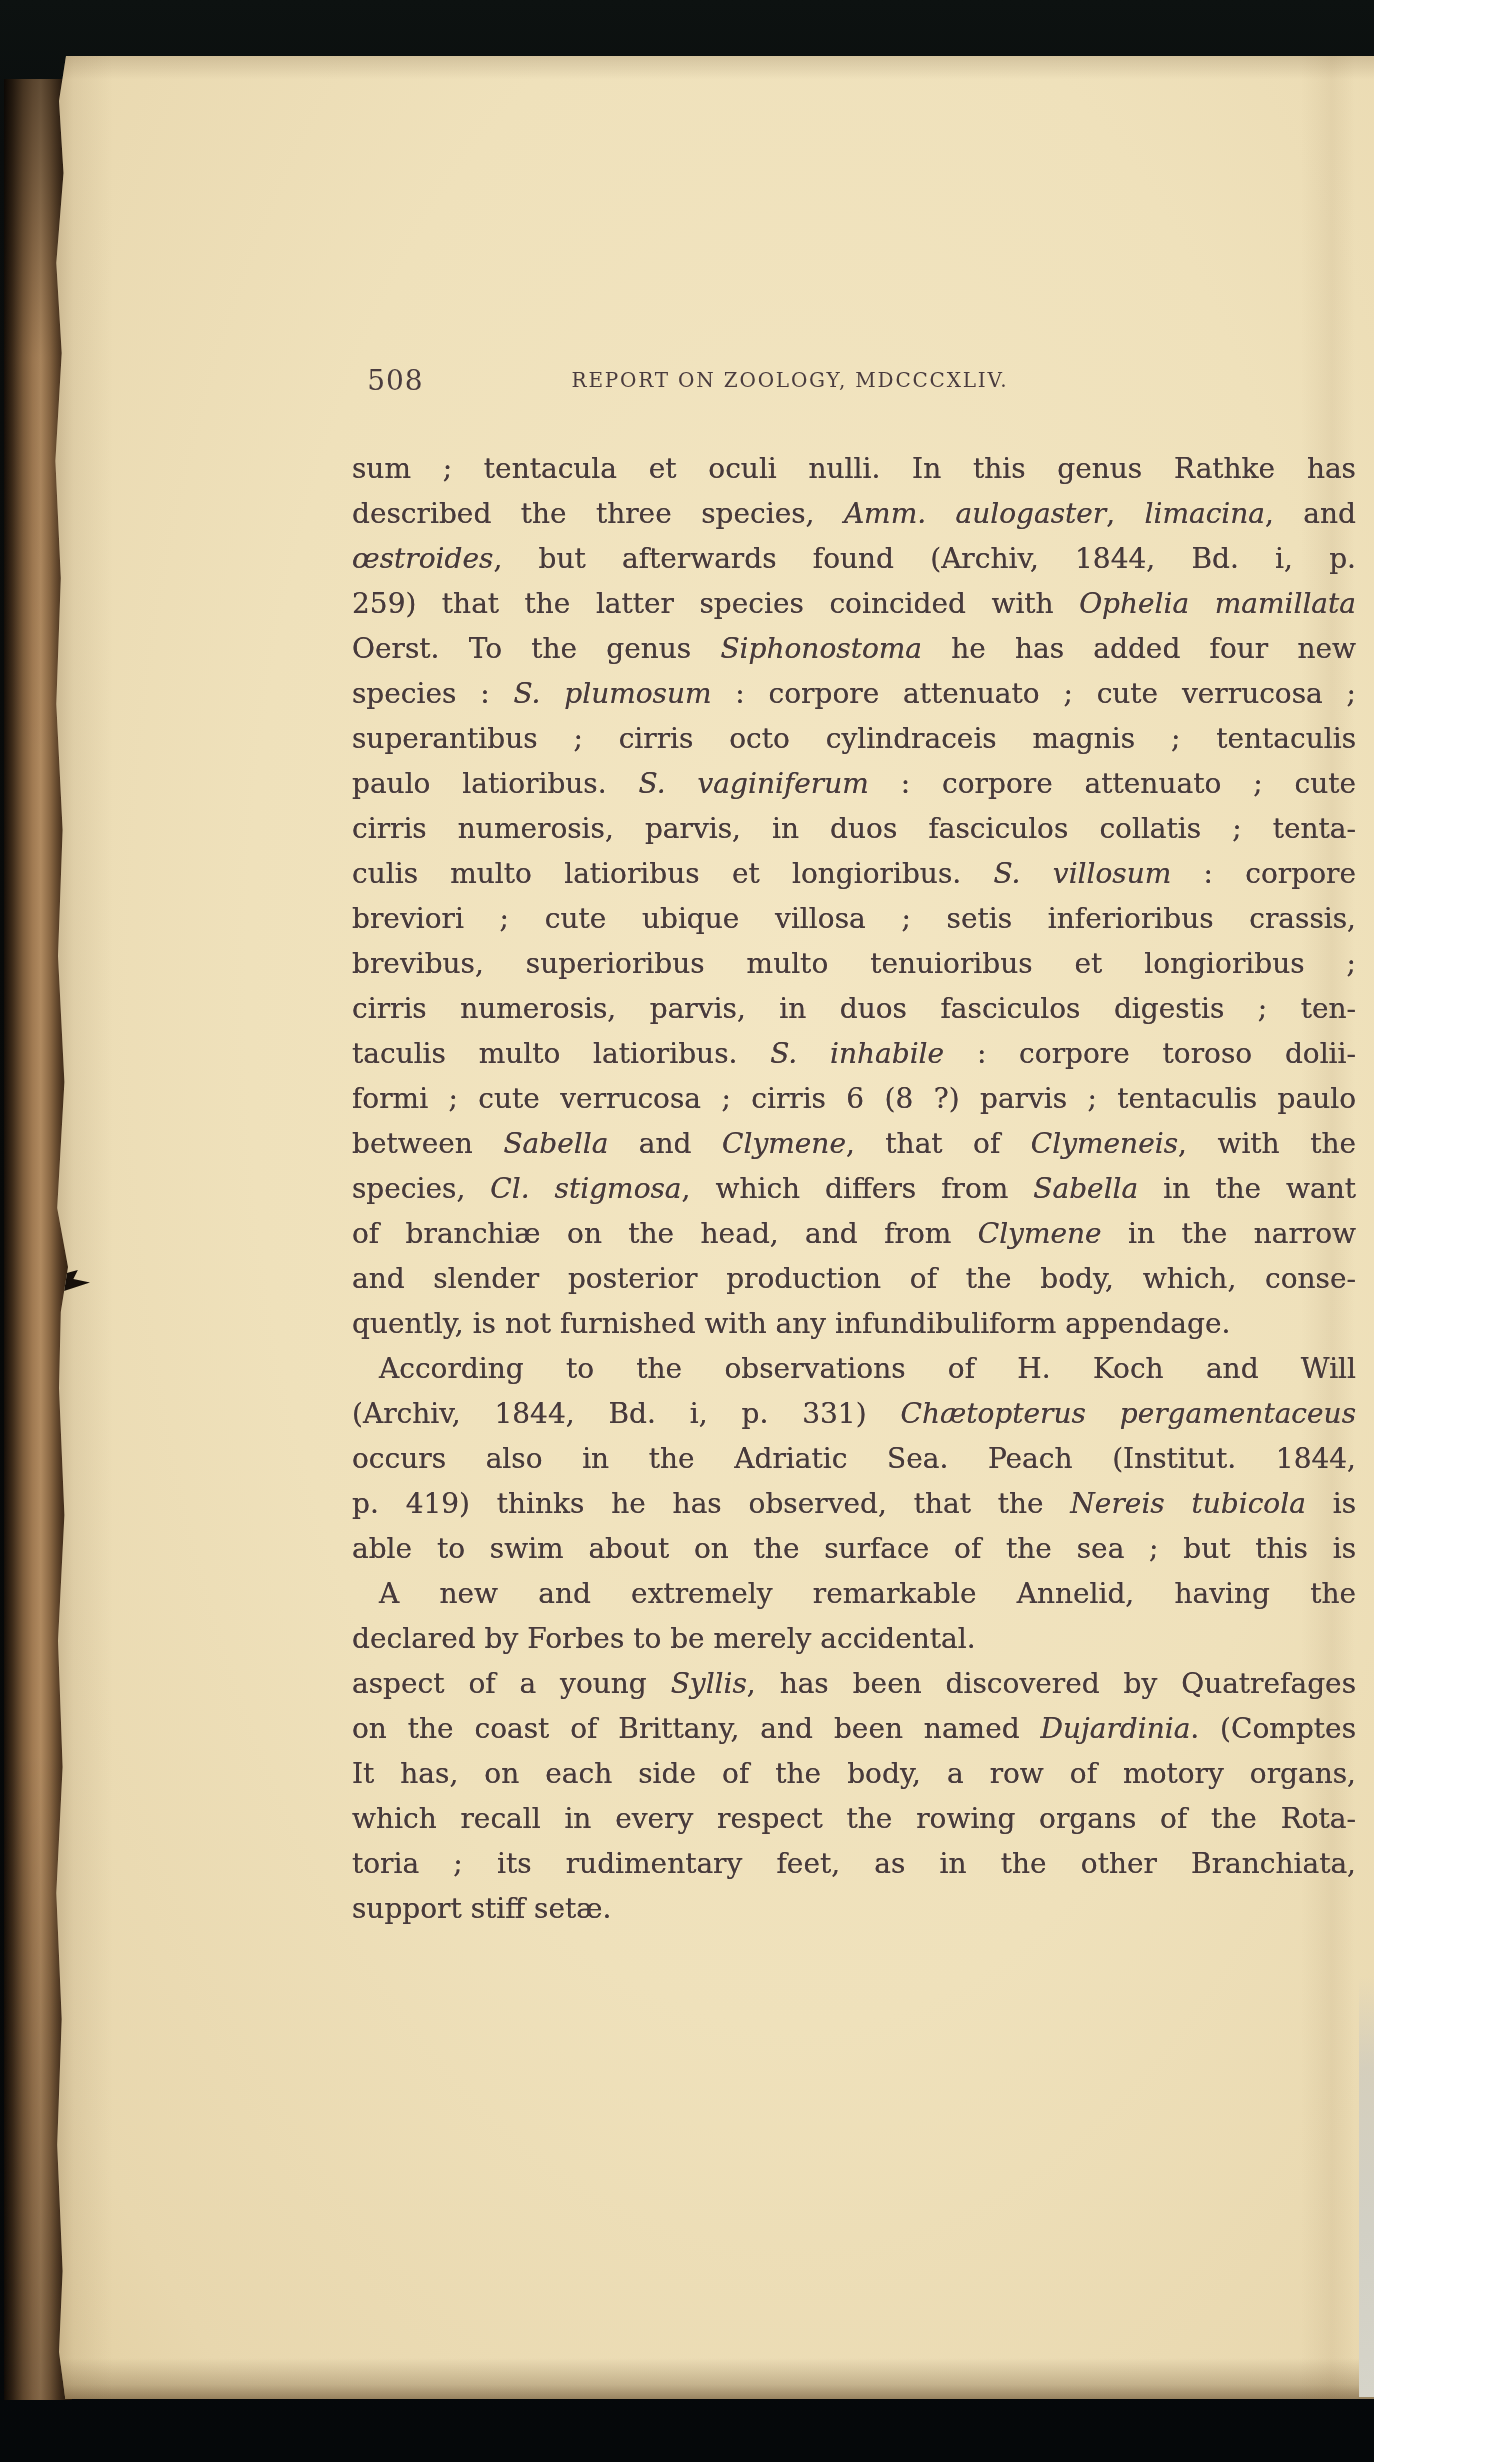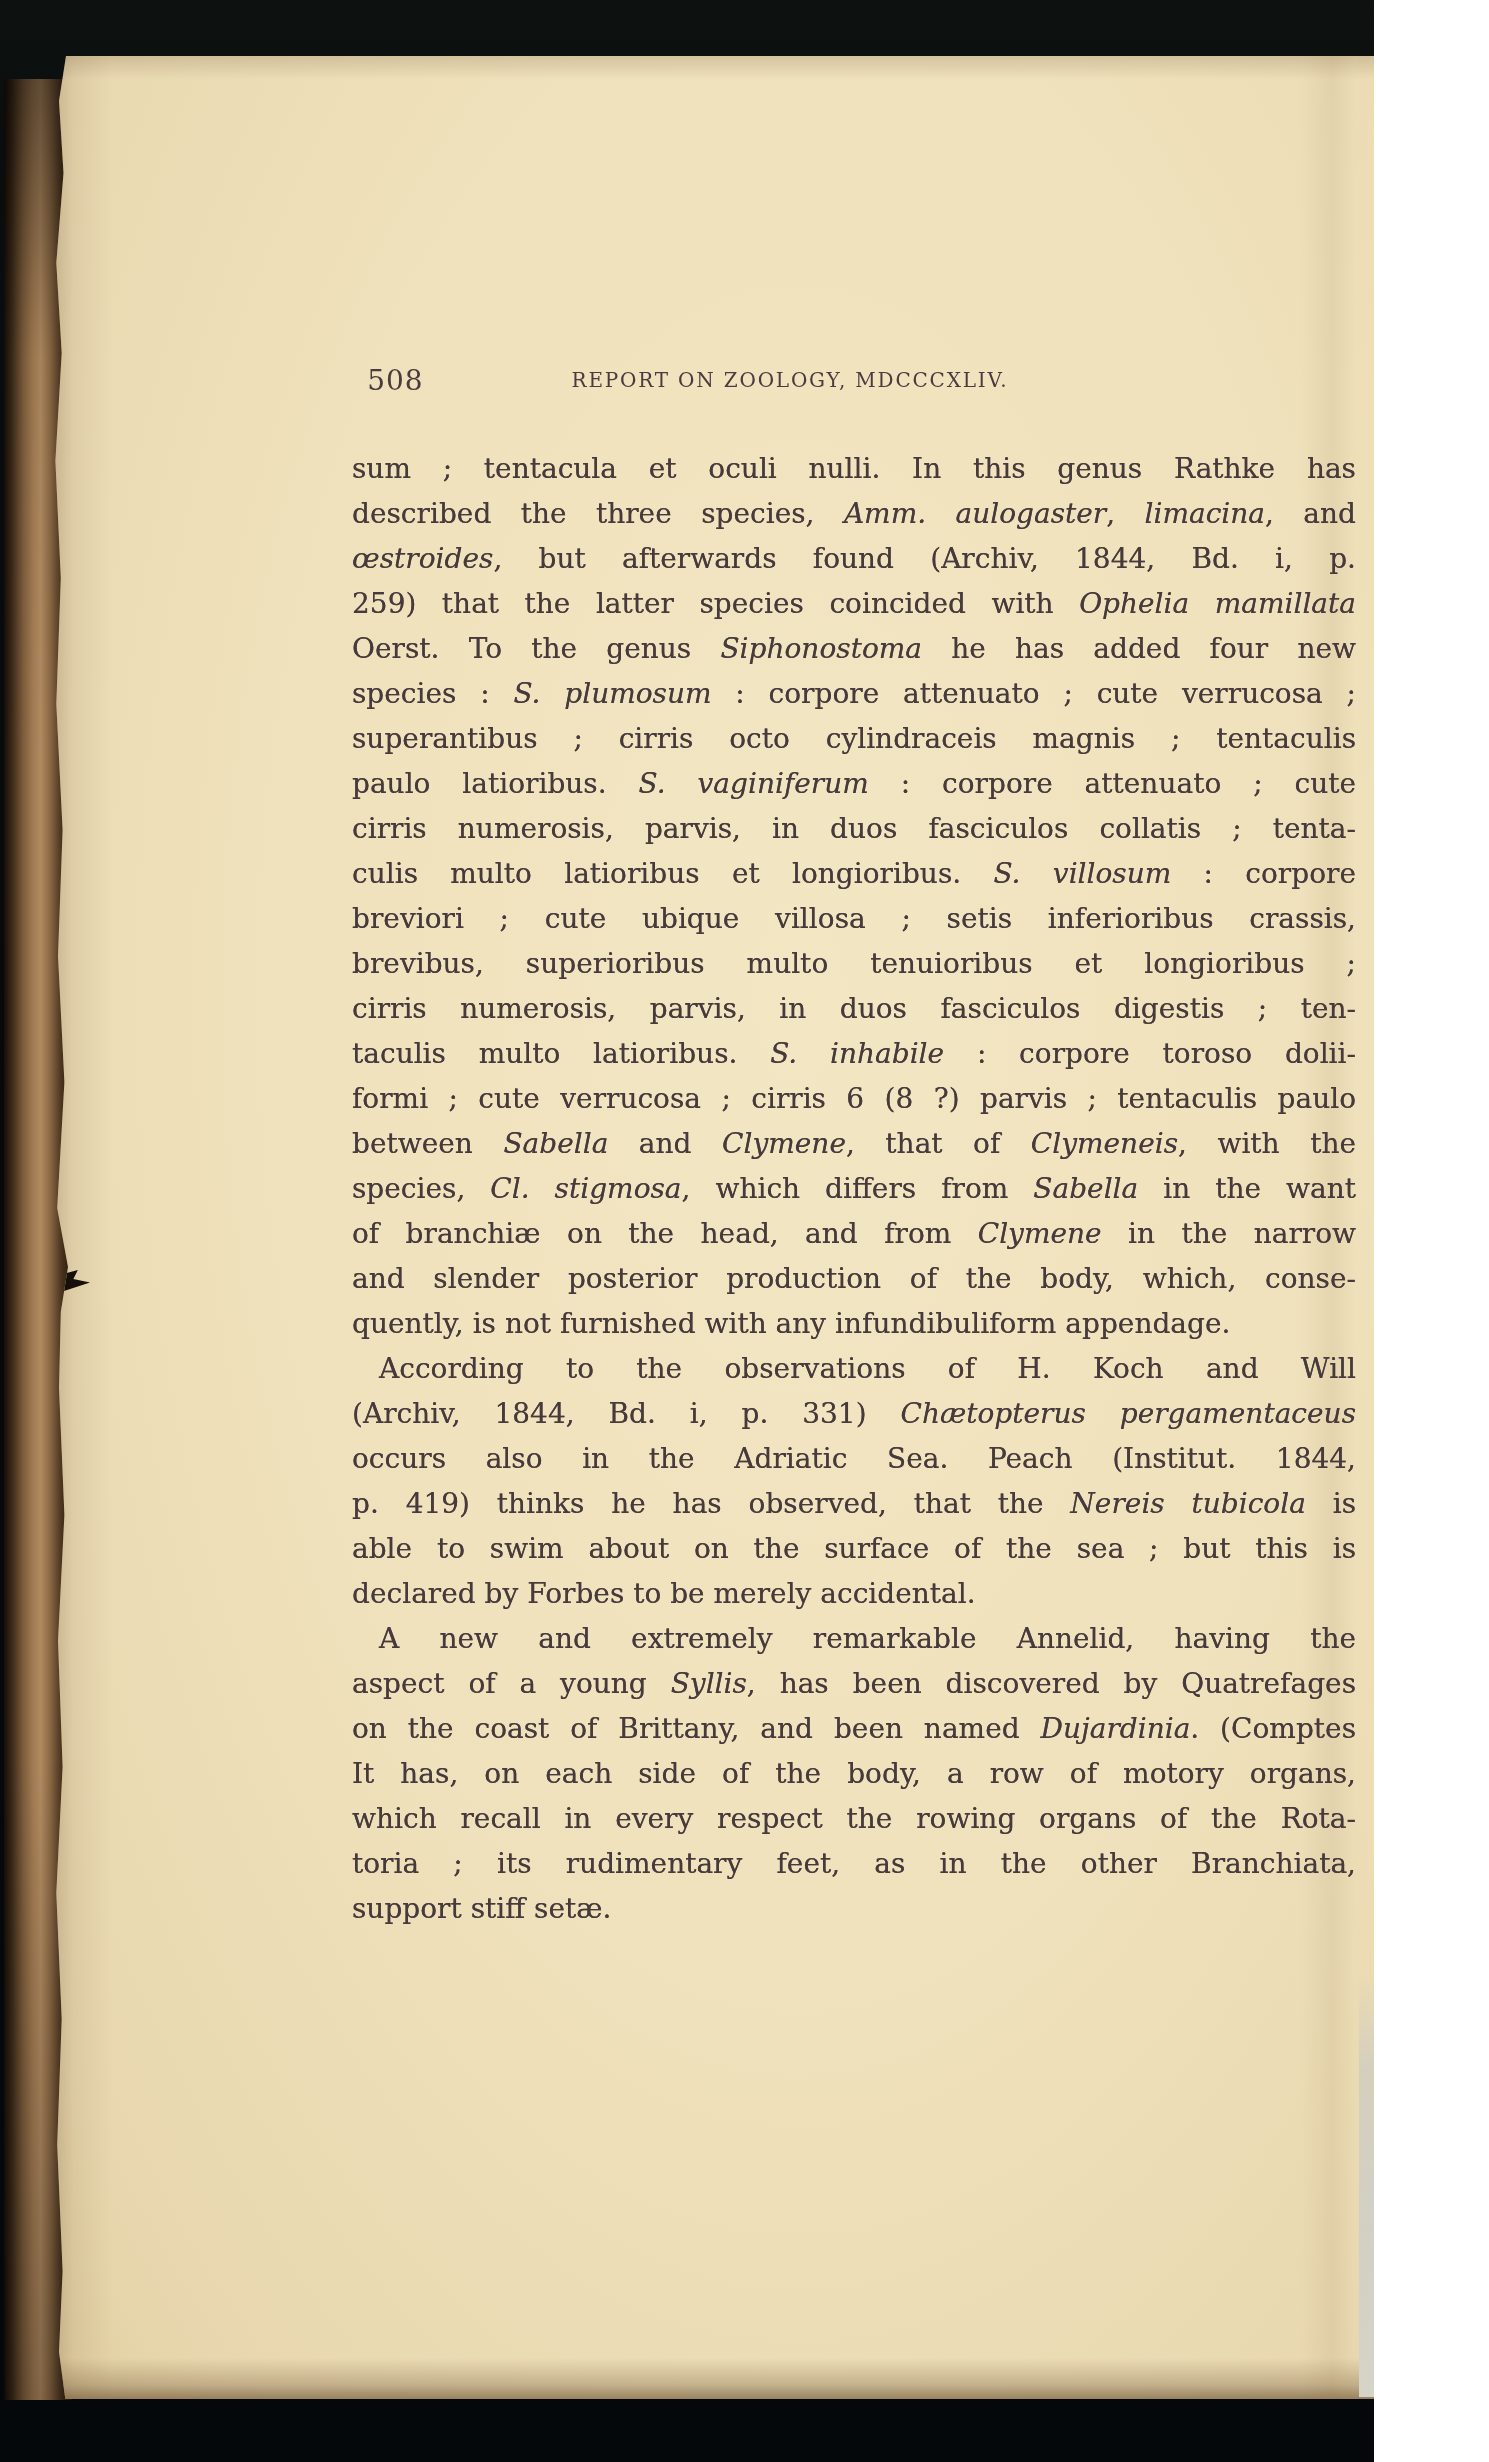--- a/index.html
+++ b/index.html
@@ -125,22 +125,22 @@
         <div class="tline"><span>between </span><span class="it">Sabella</span><span> and </span><span class="it">Clymene</span><span>, that of </span><span class="it">Clymeneis</span><span>, with the</span></div>
         <div class="tline"><span>species, </span><span class="it">Cl. stigmosa</span><span>, which differs from </span><span class="it">Sabella</span><span> in the want</span></div>
         <div class="tline"><span>of branchiæ on the head, and from </span><span class="it">Clymene</span><span> in the narrow</span></div>
         <div class="tline"><span>and slender posterior production of the body, which, conse-</span></div>
         <div class="tline last"><span>quently, is not furnished with any infundibuliform appendage.</span></div>
         <div class="tline indent"><span>According to the observations of H. Koch and Will</span></div>
         <div class="tline"><span>(Archiv, 1844, Bd. i, p. 331) </span><span class="it">Chætopterus pergamentaceus</span></div>
         <div class="tline"><span>occurs also in the Adriatic Sea.  Peach (Institut. 1844,</span></div>
         <div class="tline"><span>p. 419) thinks he has observed, that the </span><span class="it">Nereis tubicola</span><span> is</span></div>
         <div class="tline"><span>able to swim about on the surface of the sea ; but this is</span></div>
+        <div class="tline indent"><span>A new and extremely remarkable Annelid, having the</span></div>
         <div class="tline last"><span>declared by Forbes to be merely accidental.</span></div>
-        <div class="tline indent"><span>A new and extremely remarkable Annelid, having the</span></div>
         <div class="tline"><span>aspect of a young </span><span class="it">Syllis</span><span>, has been discovered by Quatrefages</span></div>
         <div class="tline"><span>on the coast of Brittany, and been named </span><span class="it">Dujardinia</span><span>. (Comptes</span></div>
         <div class="tline"><span>It has, on each side of the body, a row of motory organs,</span></div>
         <div class="tline"><span>which recall in every respect the rowing organs of the Rota-</span></div>
         <div class="tline"><span>toria ; its rudimentary feet, as in the other Branchiata,</span></div>
         <div class="tline last"><span>support stiff setæ.</span></div>
       </div>
   </div>
   <div id="adjacent-page"></div>
 </div>

